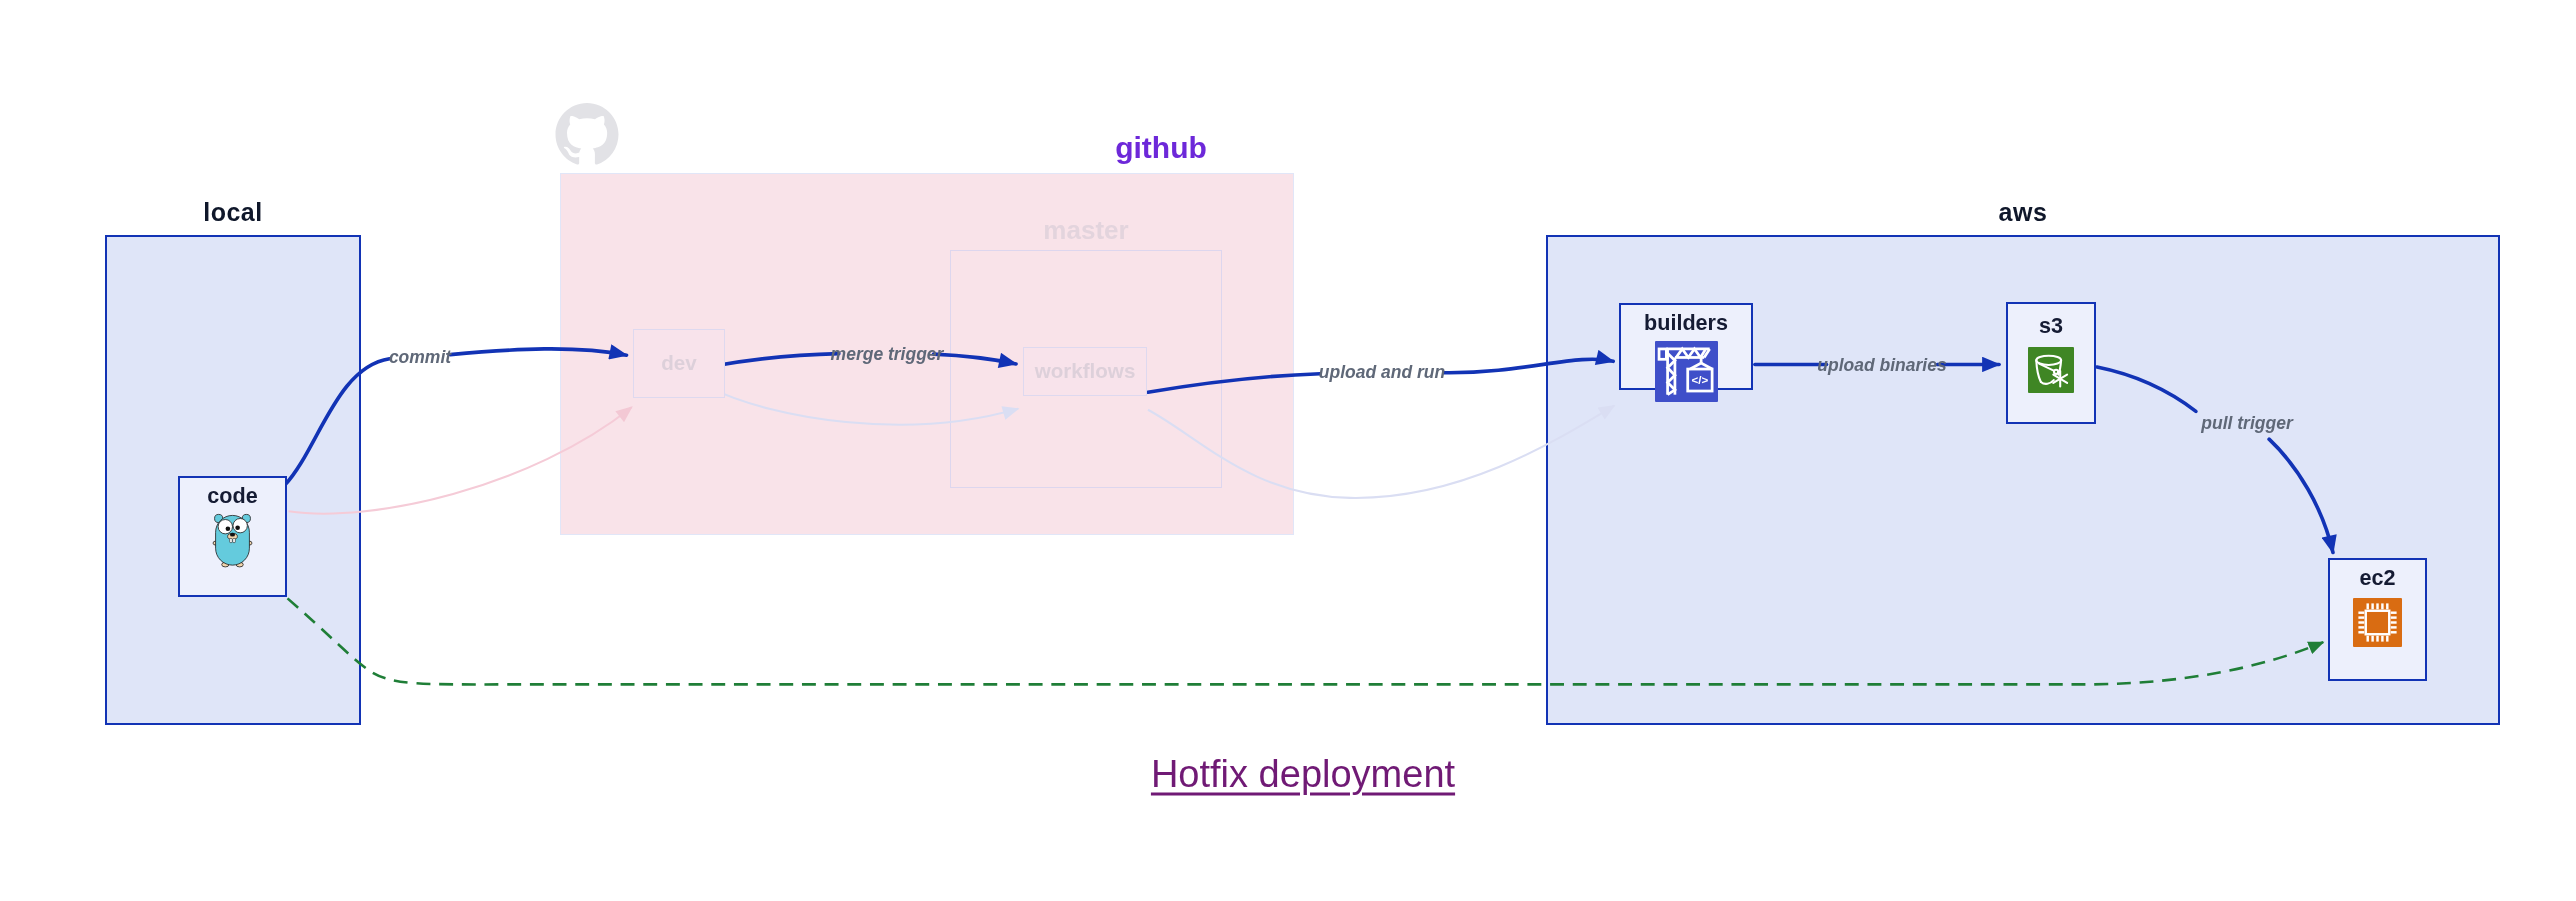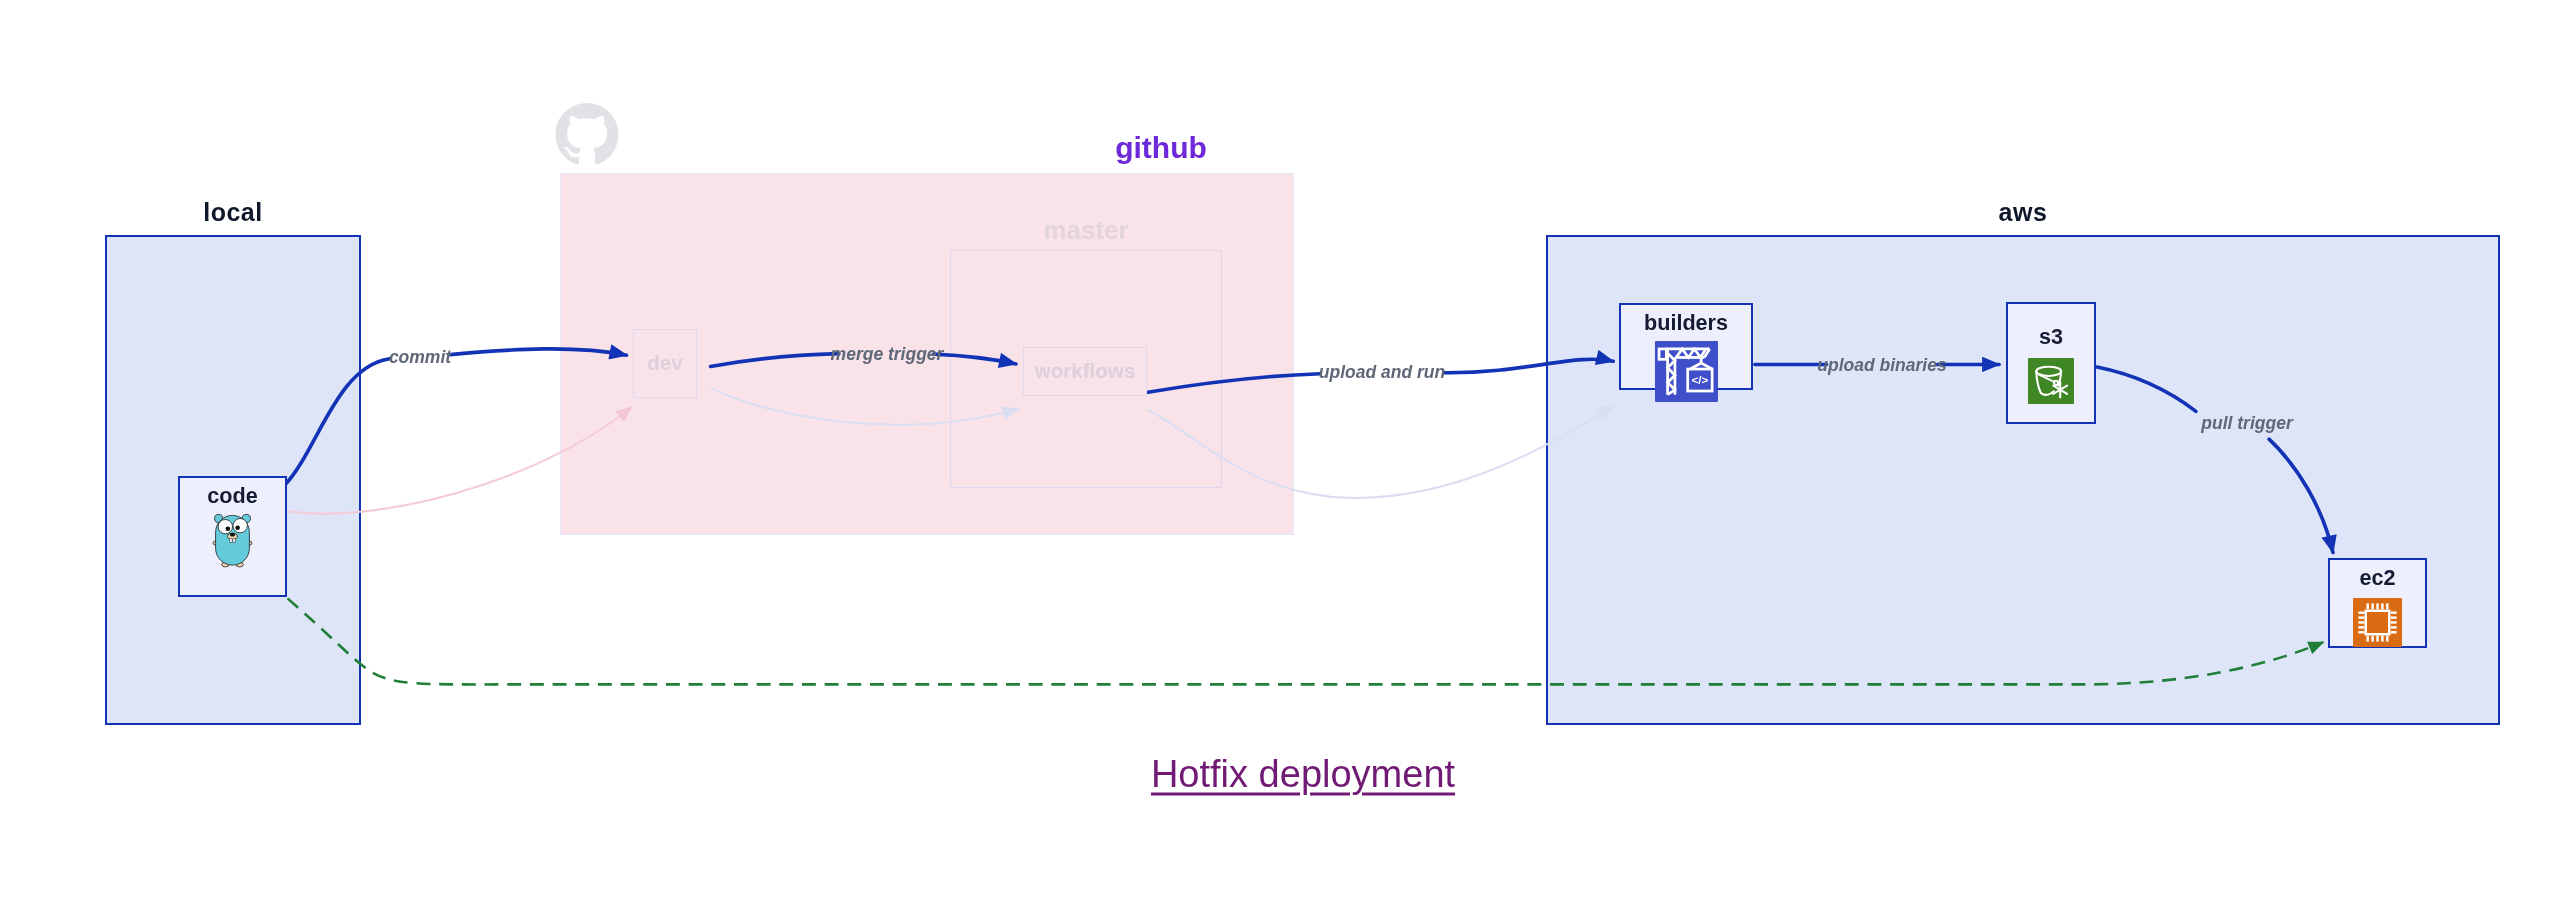--- a/index.html
+++ b/index.html
@@ -127,21 +127,21 @@
         <ellipse cx="40" cy="49" rx="9.5" ry="6" fill="#f2d5ac" stroke="#222222" stroke-width="1.6"></ellipse>
         <ellipse cx="40" cy="45.5" rx="5" ry="3.6" fill="#111111"></ellipse>
         <g fill="#ffffff" stroke="#222222" stroke-width="1.2">
           <rect x="34.5" y="53" width="5" height="8" rx="1.5"></rect>
           <rect x="40.5" y="53" width="5" height="8" rx="1.5"></rect>
         </g>
       </svg>
     </div>
   </div>
 
-  <div class="abs ghost-node" style="left:633px;top:329px;width:64px;height:69px;">
+  <div class="abs ghost-node" style="left:633px;top:329px;width:92px;height:69px;">
     <div class="node-label">dev</div>
   </div>
 
   <div class="abs ghost-node" style="left:1023px;top:347px;width:124px;height:49px;">
     <div class="node-label">workflows</div>
   </div>
 
   <div class="abs node" style="left:1619px;top:303px;width:134px;height:87px;padding-top:6.2px;">
     <div class="node-label">builders</div>
     <div class="icon-tile" style="margin-top:6.2px;background:#3f4fc9;">
@@ -157,40 +157,40 @@
           <line x1="88" y1="13" x2="79" y2="27"></line>
           <line x1="74" y1="27" x2="74" y2="36"></line>
           <polyline points="56,46 74,36 92,46"></polyline>
           <rect x="52" y="46" width="40" height="36"></rect>
         </g>
         <text x="72" y="71" fill="#ffffff" font-family="Liberation Sans, sans-serif" font-size="19" font-weight="bold" text-anchor="middle">&lt;/&gt;</text>
       </svg>
     </div>
   </div>
 
-  <div class="abs node" style="left:2006px;top:302px;width:90px;height:122px;padding-top:21px;">
+  <div class="abs node" style="left:2006px;top:302px;width:90px;height:122px;padding-top:10px;">
     <div class="node-label">s3</div>
     <div class="icon-tile" style="margin-top:9.3px;background:#3f8624;">
       <svg width="46" height="46" viewBox="0 0 100 100">
         <g stroke="#ffffff" stroke-width="4.5" fill="none" stroke-linecap="round">
           <ellipse cx="45" cy="29" rx="27" ry="10"></ellipse>
           <path d="M 18 29 C 19 50, 23 66, 28 76"></path>
           <path d="M 72 29 C 71 42, 69 52, 66 60"></path>
           <path d="M 28 76 C 36 83, 48 81, 56 72"></path>
           <line x1="24" y1="36" x2="57" y2="52"></line>
           <circle cx="61" cy="54" r="4.5"></circle>
           <line x1="70" y1="52" x2="70" y2="86"></line>
           <line x1="55" y1="60" x2="85" y2="78"></line>
           <line x1="55" y1="78" x2="85" y2="60"></line>
         </g>
       </svg>
     </div>
   </div>
 
-  <div class="abs node" style="left:2328px;top:558px;width:99px;height:90px;padding-top:6.2px;">
+  <div class="abs node" style="left:2328px;top:558px;width:99px;height:123px;padding-top:6.2px;">
     <div class="node-label">ec2</div>
     <div class="icon-tile" style="margin-top:8.2px;background:#d96c12;">
       <svg width="49" height="49" viewBox="0 0 100 100">
         <g stroke="#ffffff" stroke-width="5" fill="none">
           <rect x="26" y="26" width="48" height="48"></rect>
           <line x1="30" y1="11" x2="30" y2="23"></line>
             <line x1="40" y1="11" x2="40" y2="23"></line>
             <line x1="50" y1="11" x2="50" y2="23"></line>
             <line x1="60" y1="11" x2="60" y2="23"></line>
             <line x1="70" y1="11" x2="70" y2="23"></line>

